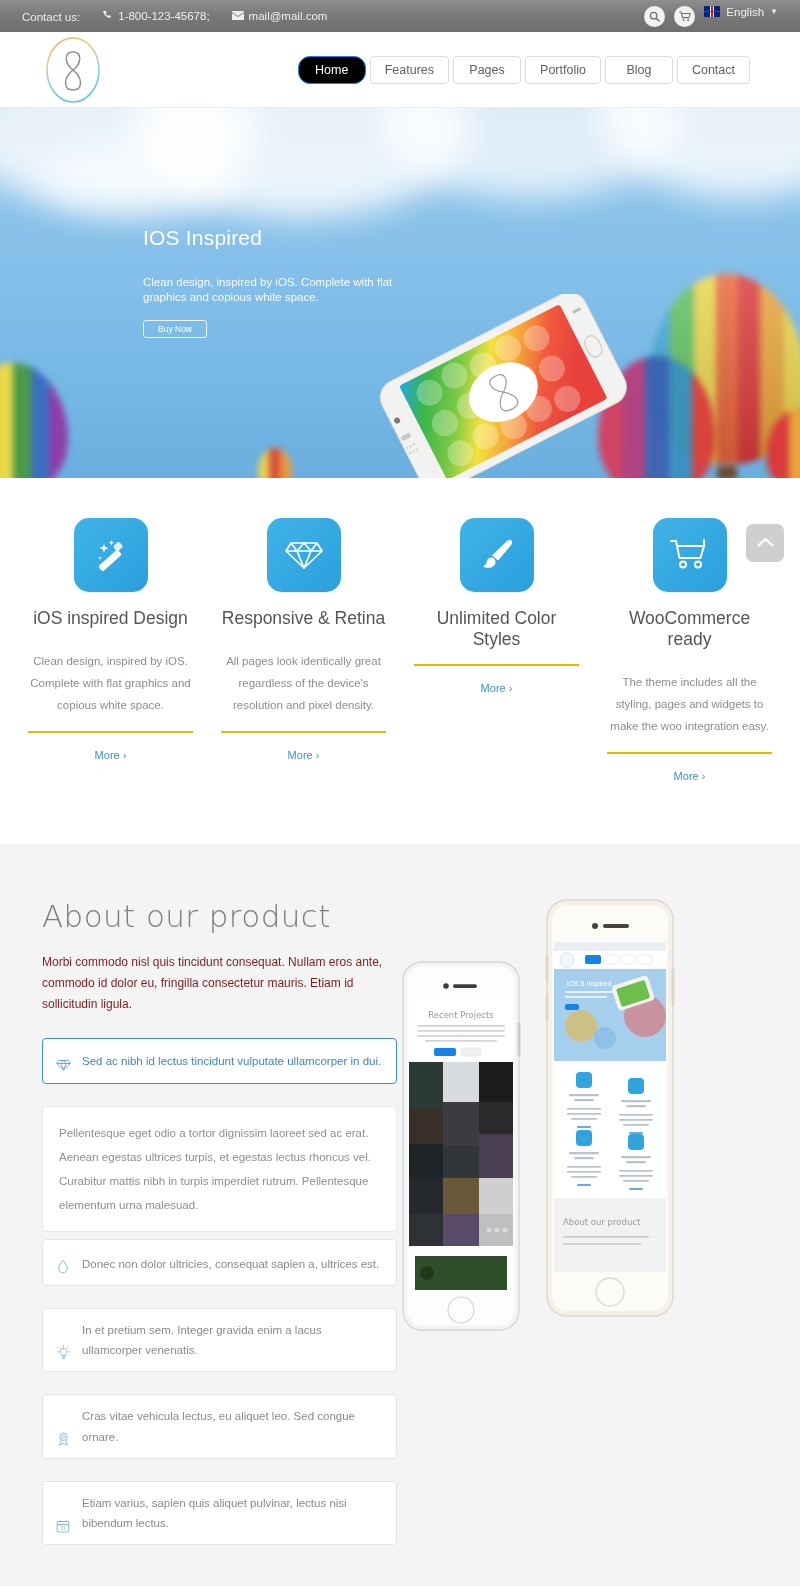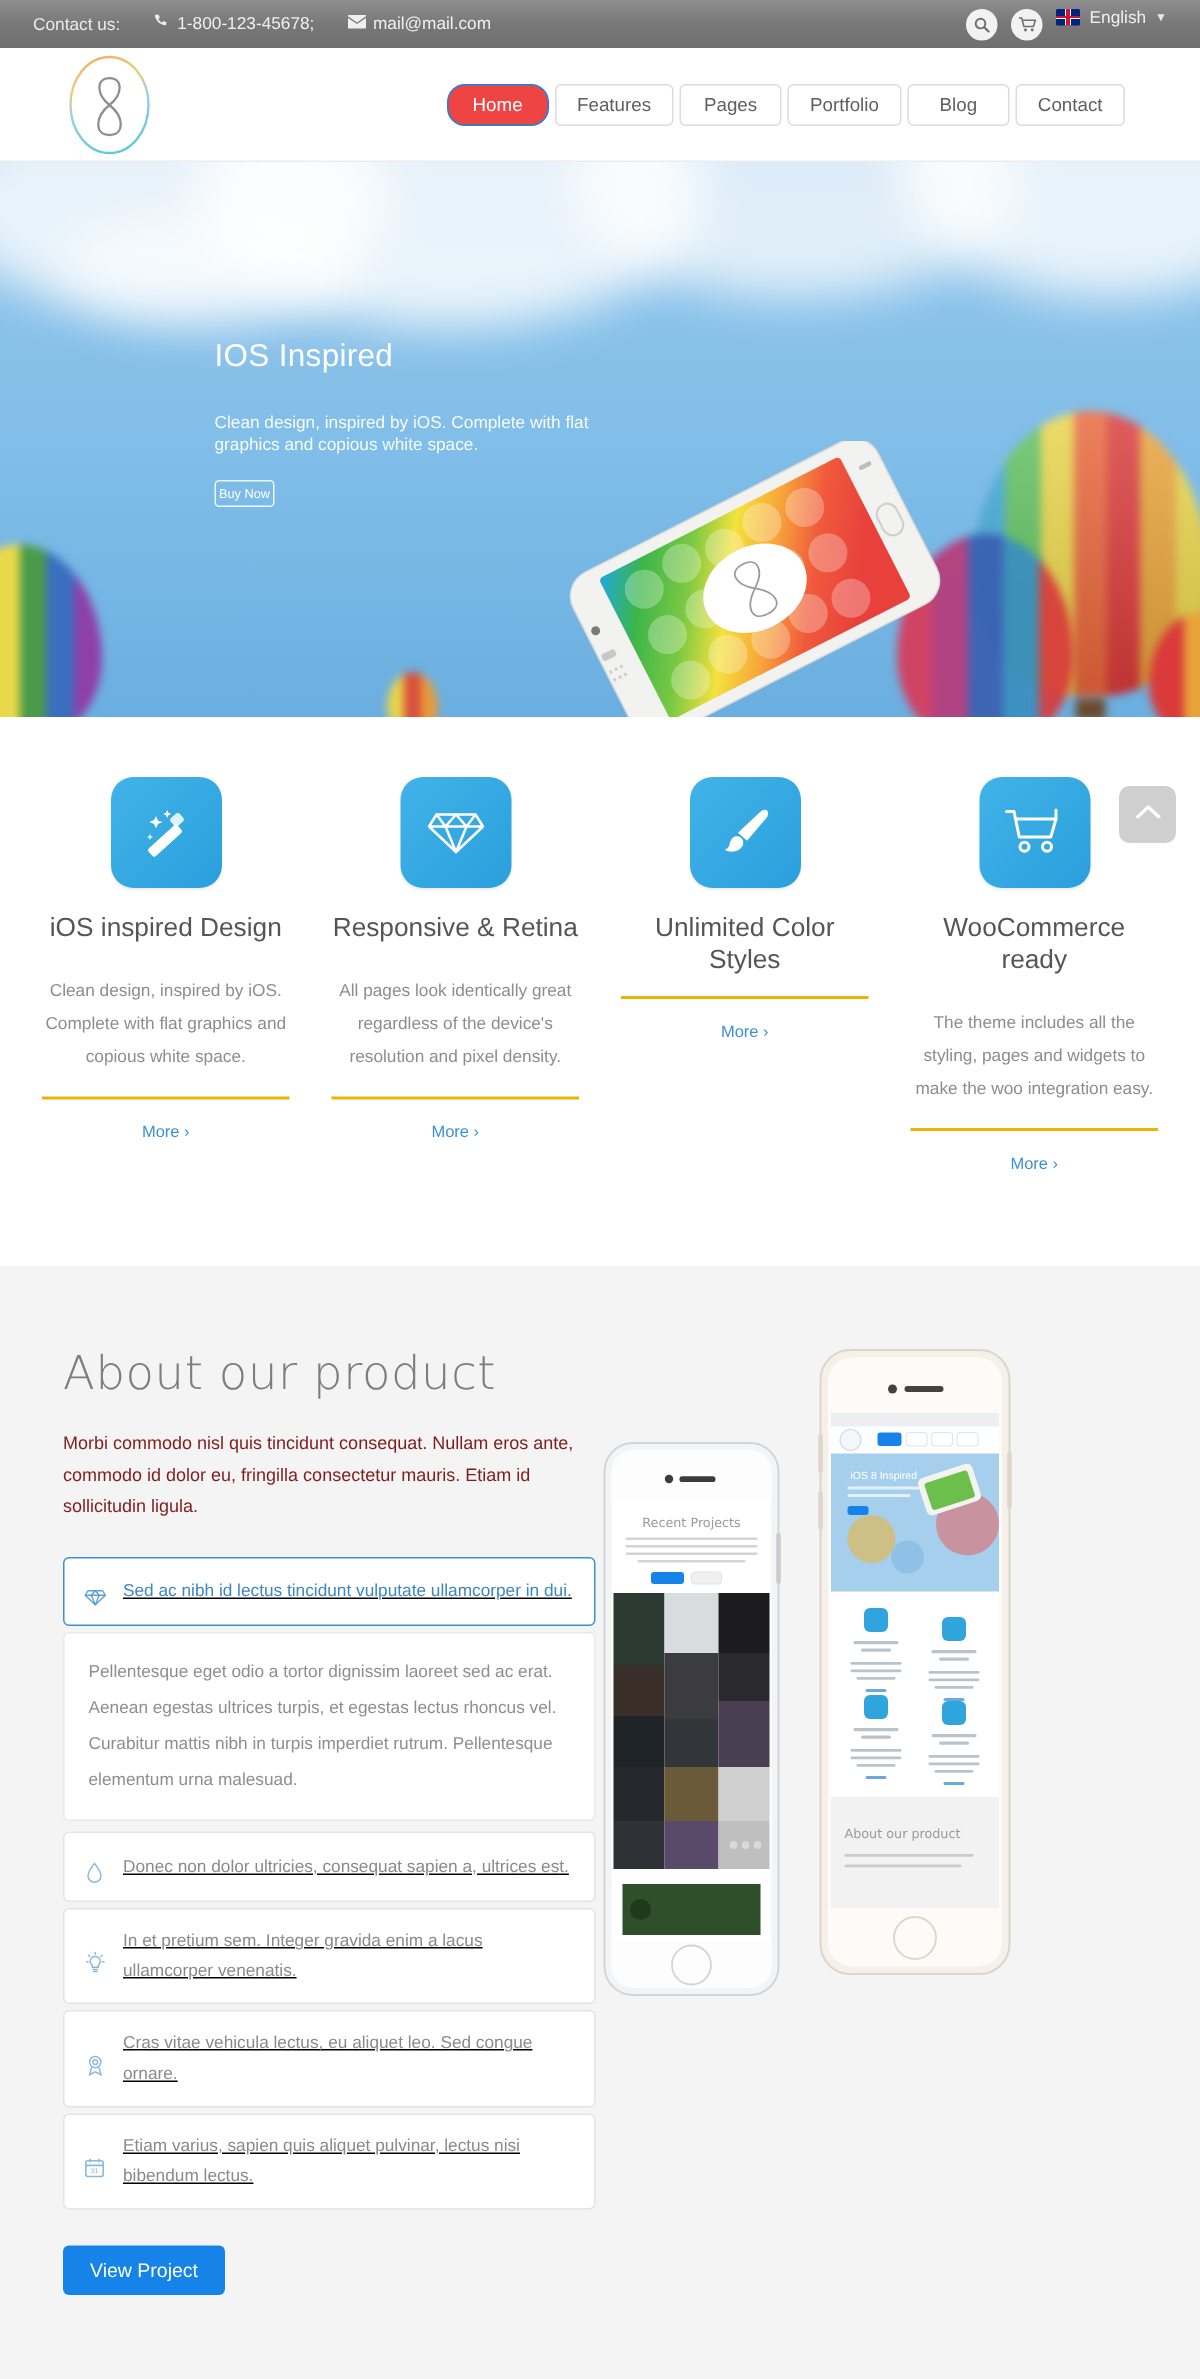--- a/index.html
+++ b/index.html
@@ -66,21 +66,21 @@
     display: flex; align-items: center; justify-content: center;
     padding: 0 14px;
     font-size: 12.5px; color: #5f5f5f;
     border: 1px solid #dcdcdc;
     border-radius: 4px;
     margin-left: 4px;
     background: #fff;
     white-space: nowrap;
   }
   .nav-item.active {
-    background: #ef4444; color: #fff; border-color: #1583e8; font-weight: 400; border-radius: 12px;
+    background: #000000; color: #fff; border-color: #1583e8; font-weight: 400; border-radius: 12px;
   }
 
   
   .hero {
     height: 370px; position: relative; overflow: hidden;
     background: linear-gradient(to bottom, #76b2e0 0%, #8cc3ea 22%, #7fbde8 55%, #6aafe0 100%);
   }
   .cloud { position: absolute; border-radius: 50%; background: rgba(255,255,255,.82); filter: blur(16px); }
   .balloon { position: absolute; filter: blur(3px); }
   .balloon .env {
@@ -89,21 +89,21 @@
   }
   .balloon .basket {
     position:absolute; left:50%; transform:translateX(-50%);
     background:#6b4a2d; border-radius:2px;
   }
   .hero-content { position: absolute; left: 143px; top: 118px; width: 280px; z-index: 5; }
   .hero-title { font-size: 21px; color: #fff; font-weight: 400; letter-spacing: .2px; }
   .hero-sub { font-size: 11.5px; color: rgba(255,255,255,.93); line-height: 1.28; margin-top: 25px; }
   .hero-btn {
     margin-top: 16px; display: inline-flex; align-items: center; justify-content: center;
-    width: 40px; height: 18px;
+    width: 64px; height: 18px;
     border: 1px solid rgba(255,255,255,.85); border-radius: 3px;
     color: #fff; font-size: 8.5px;
   }
   .phone-hero {
     position: absolute; left: 352px; top: 186px; width: 300px; height: 200px; z-index: 4;
   }
 
   
   .features {
     background: #fff; padding: 40px 20px 60px 20px;
@@ -133,22 +133,22 @@
   .about-inner { display: flex; padding: 0 42px; }
   .about-left { width: 355px; }
   .about-title {
     font-size: 31px; color: #7d7d7d; font-weight: 300; letter-spacing: .4px;
     font-family: "DejaVu Sans", sans-serif;
   }
   .about-text { margin-top: 18px; font-size: 12px; color: #7f1d1d; line-height: 1.78; }
   .acc { margin-top: 22px; }
   .acc-item {
     border: 1px solid #e4e4e4; border-radius: 4px; background: #fff;
-    margin-bottom: 4px; display: flex; align-items: center;
-    padding: 11px 13px 11px 10px; gap: 9px; text-decoration: underline;
+    margin-bottom: 22px; display: flex; align-items: flex-end;
+    padding: 11px 13px 11px 10px; gap: 9px;
   }
   .acc-item.active { border-color: #3e8fd0; }
   .acc-item.active .acc-text { color: #3d86c4; }
   .acc-ico { width: 20px; flex: 0 0 20px; display: flex; align-items: center; justify-content: center; padding-top: 8px; }
   .acc-text { font-size: 11.5px; line-height: 1.75; color: #8a8a8a; }
   .acc-body {
     border: 1px solid #e9e9e9; border-radius: 4px; background: #fff;
     margin-bottom: 7px; padding: 14px 16px;
     font-size: 11.5px; line-height: 2.1; color: #8e8e8e;
   }

